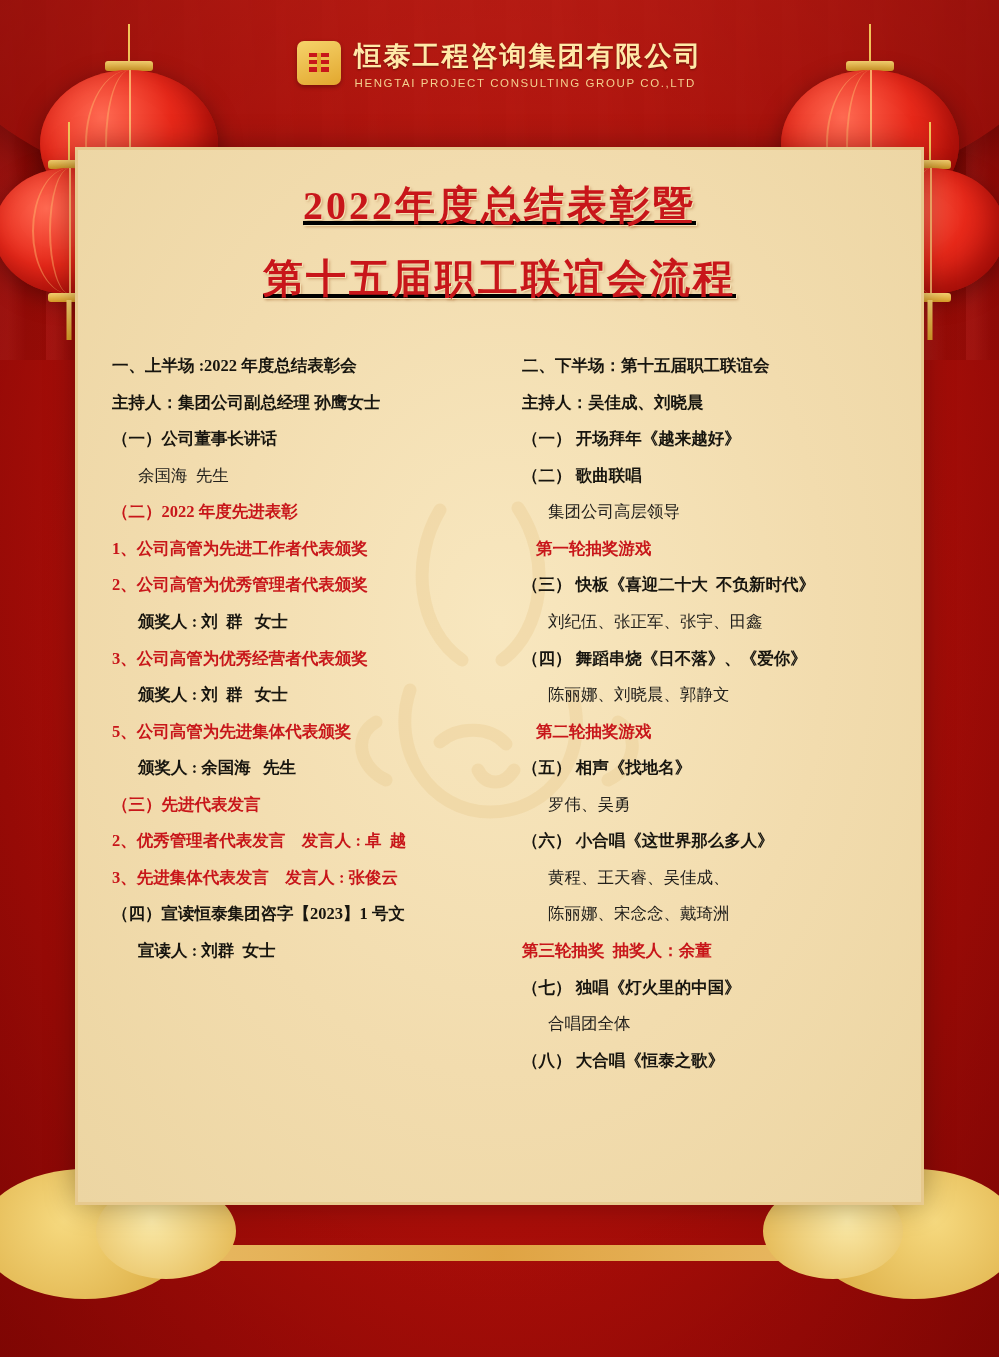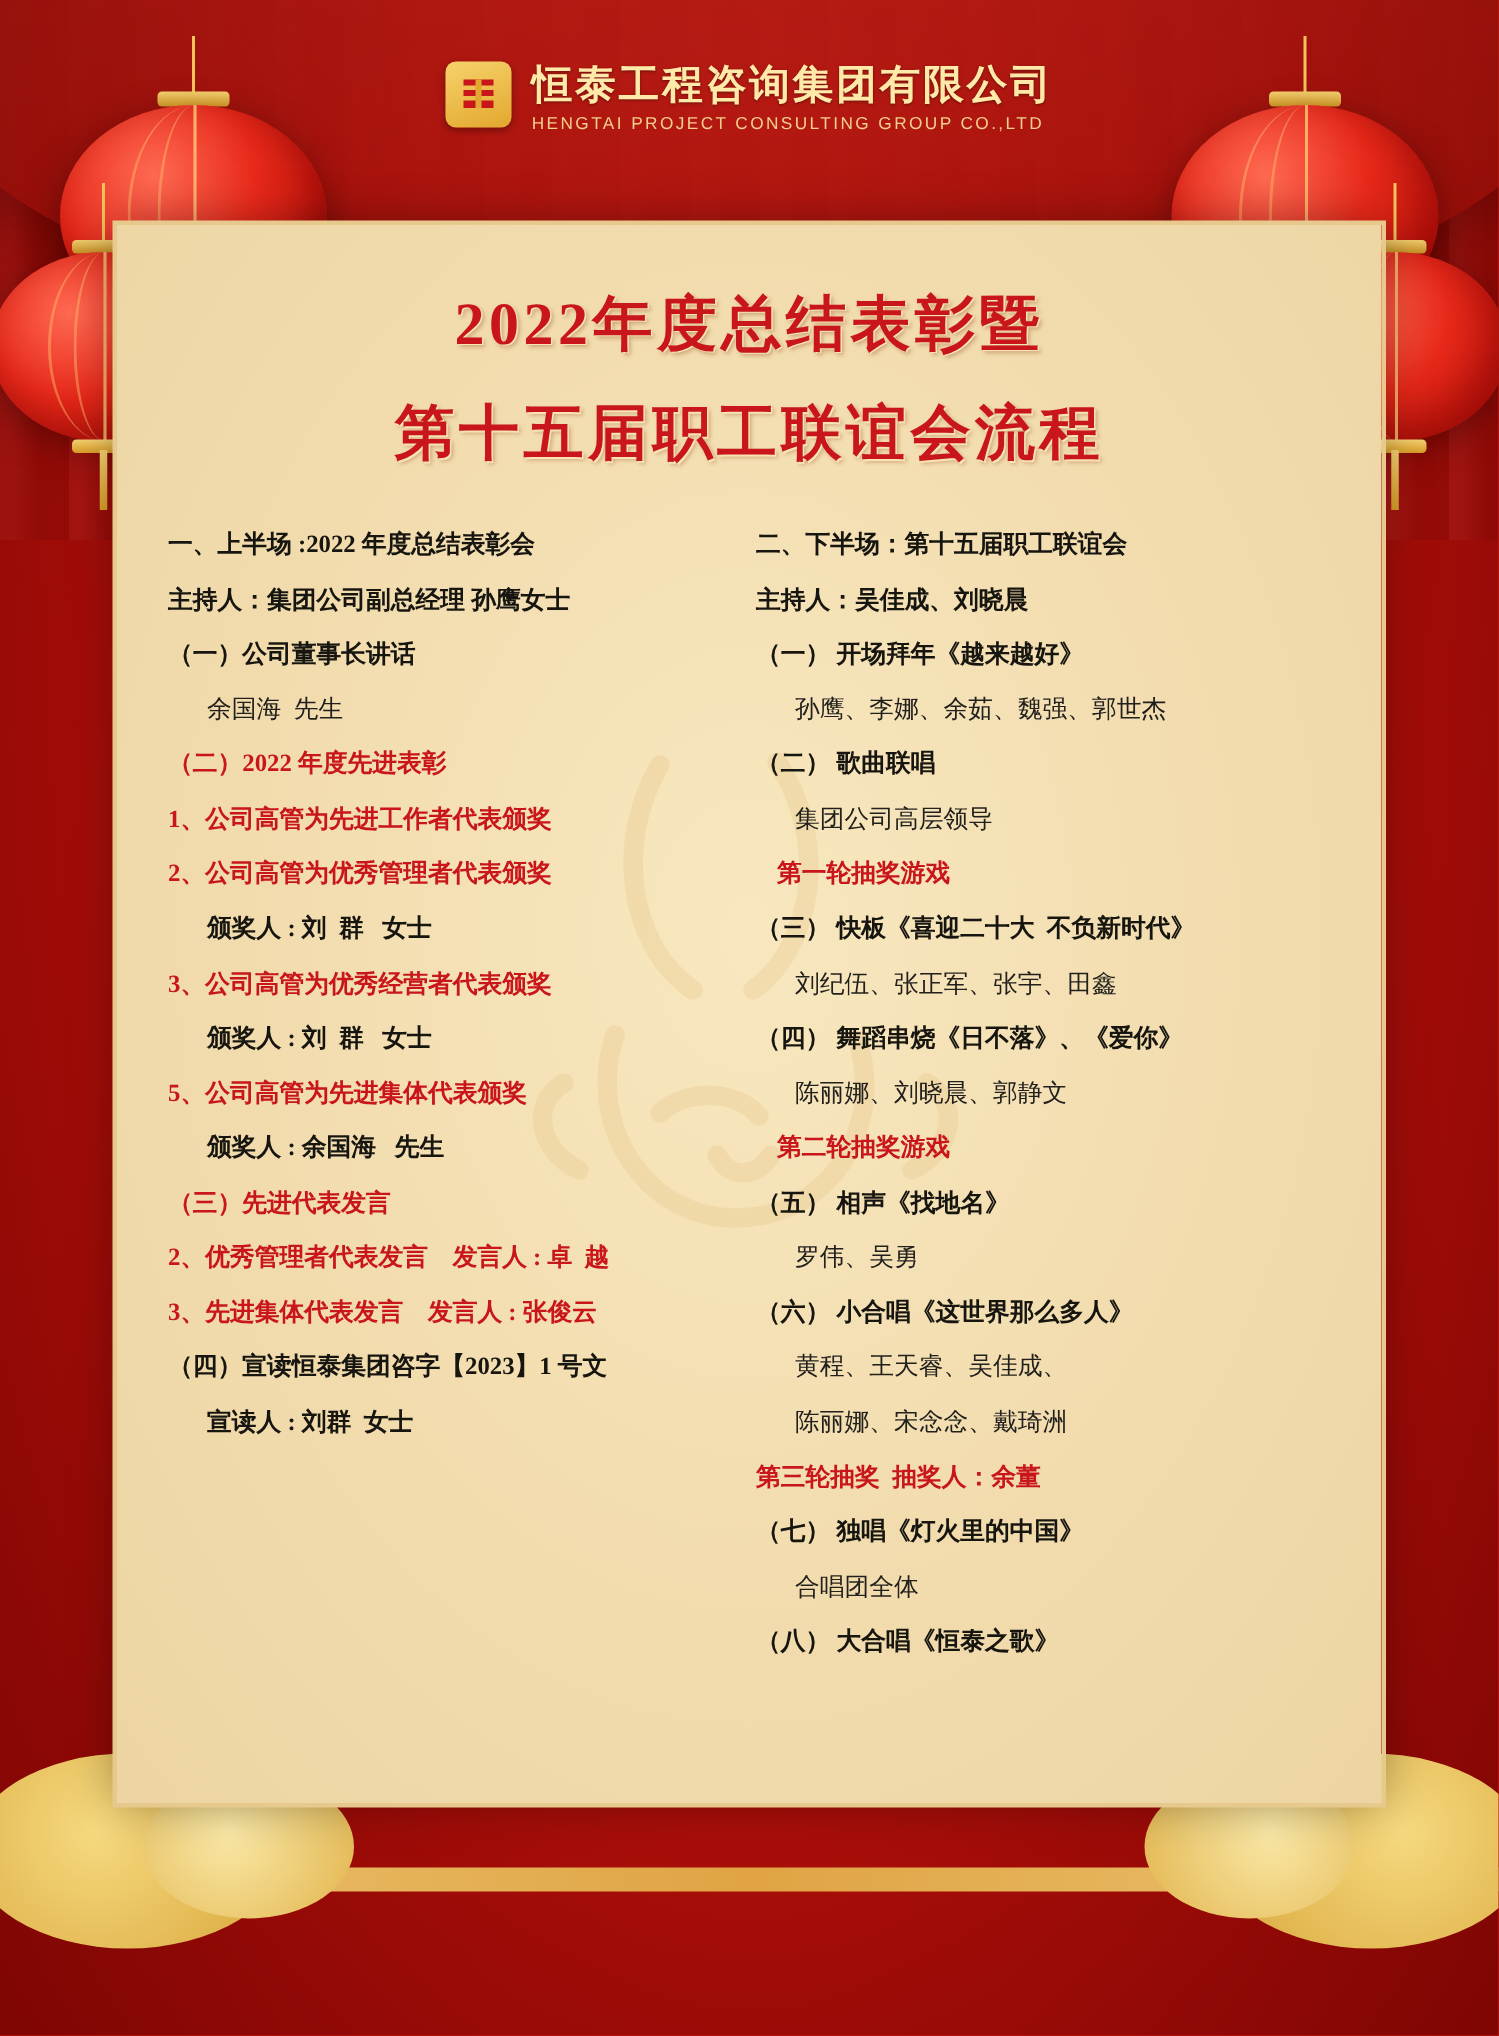--- a/index.html
+++ b/index.html
@@ -100,31 +100,31 @@
     background:
       radial-gradient(ellipse at 50% 45%, #f8e7bf 0%, #f2dcae 55%, #ecd5a2 100%);
     box-shadow:0 0 0 3px #e7c98e, 0 0 30px rgba(0,0,0,.35);
   }
   .panel .rabbit{
     position:absolute;left:50%;top:300px;transform:translateX(-50%);
     opacity:.35;
   }
   .panel-inner{position:relative;z-index:2;width:100%;height:100%;}
   .title{
-    text-align:center;padding-top:38px;
+    text-align:center;padding-top:28px;text-decoration:underline;
   }
   .title .t1,.title .t2{
     font-family:"Liberation Serif","DejaVu Serif",serif;
     font-weight:bold;color:#c8161a;letter-spacing:3px;
     text-shadow:1px 1px 0 #f7e3b6, 2px 2px 3px rgba(140,60,0,.35);
   }
   .title .t1{font-size:40px;}
   .title .t2{font-size:40px;margin-top:18px;}
   .columns{
-    display:flex;margin-top:34px;padding:0 34px;
+    display:flex;margin-top:47px;padding:0 34px;gap:18px;
   }
   .col{flex:1;}
   .col.left{flex:0 0 392px;}
   .col.right{flex:1;}
   .ln{
     font-size:16.5px;line-height:1.55;margin-bottom:11px;color:#22201c;
     font-family:"Liberation Serif","DejaVu Serif",serif;white-space:pre-wrap;
   }
   .ln.red{color:#c8161a;font-weight:bold;}
   .ln.bold{font-weight:bold;color:#17150f;}
@@ -235,21 +235,20 @@
           <div class="ln red">（三）先进代表发言</div>
           <div class="ln red">2、优秀管理者代表发言    发言人 : 卓  越</div>
           <div class="ln red">3、先进集体代表发言    发言人 : 张俊云</div>
           <div class="ln bold">（四）宣读恒泰集团咨字【2023】1 号文</div>
           <div class="ln bold sub">宣读人 : 刘群  女士</div>
         </div>
       <div class="col right" id="right-col">
           <div class="ln bold">二、下半场：第十五届职工联谊会</div>
           <div class="ln bold">主持人：吴佳成、刘晓晨</div>
           <div class="ln bold">（一） 开场拜年《越来越好》</div>
-          <div class="ln sub">孙鹰、李娜、余茹、魏强、郭世杰</div>
           <div class="ln bold">（二） 歌曲联唱</div>
           <div class="ln sub">集团公司高层领导</div>
           <div class="ln red sub3">第一轮抽奖游戏</div>
           <div class="ln bold">（三） 快板《喜迎二十大  不负新时代》</div>
           <div class="ln sub">刘纪伍、张正军、张宇、田鑫</div>
           <div class="ln bold">（四） 舞蹈串烧《日不落》、《爱你》</div>
           <div class="ln sub">陈丽娜、刘晓晨、郭静文</div>
           <div class="ln red sub3">第二轮抽奖游戏</div>
           <div class="ln bold">（五） 相声《找地名》</div>
           <div class="ln sub">罗伟、吴勇</div>

